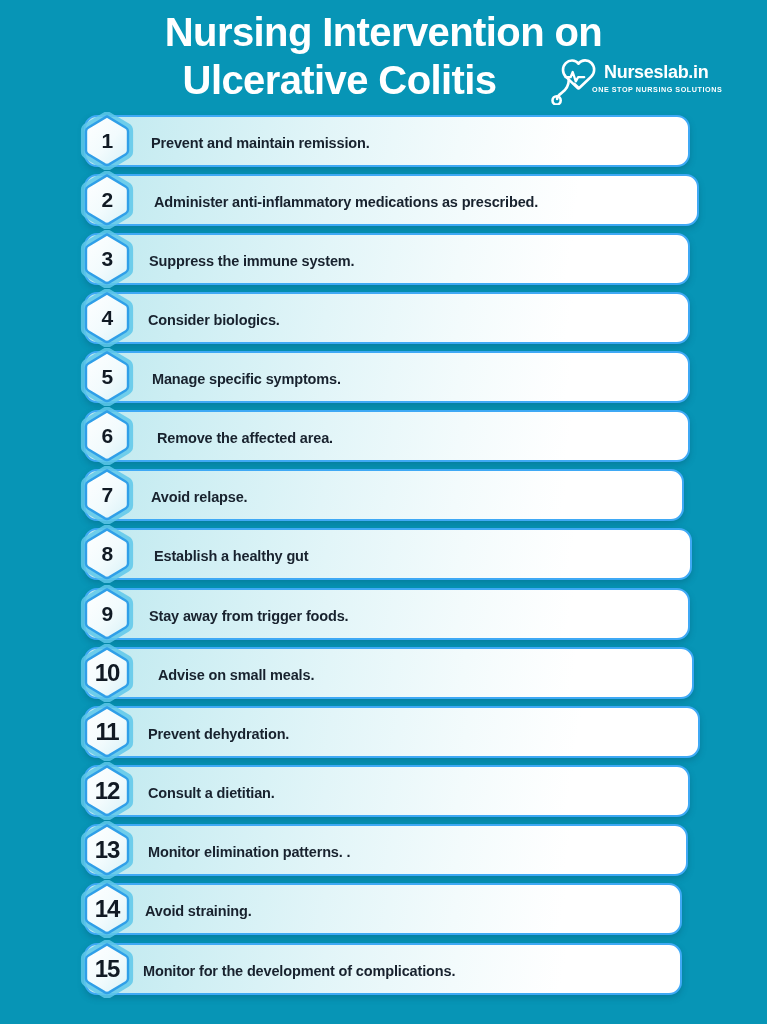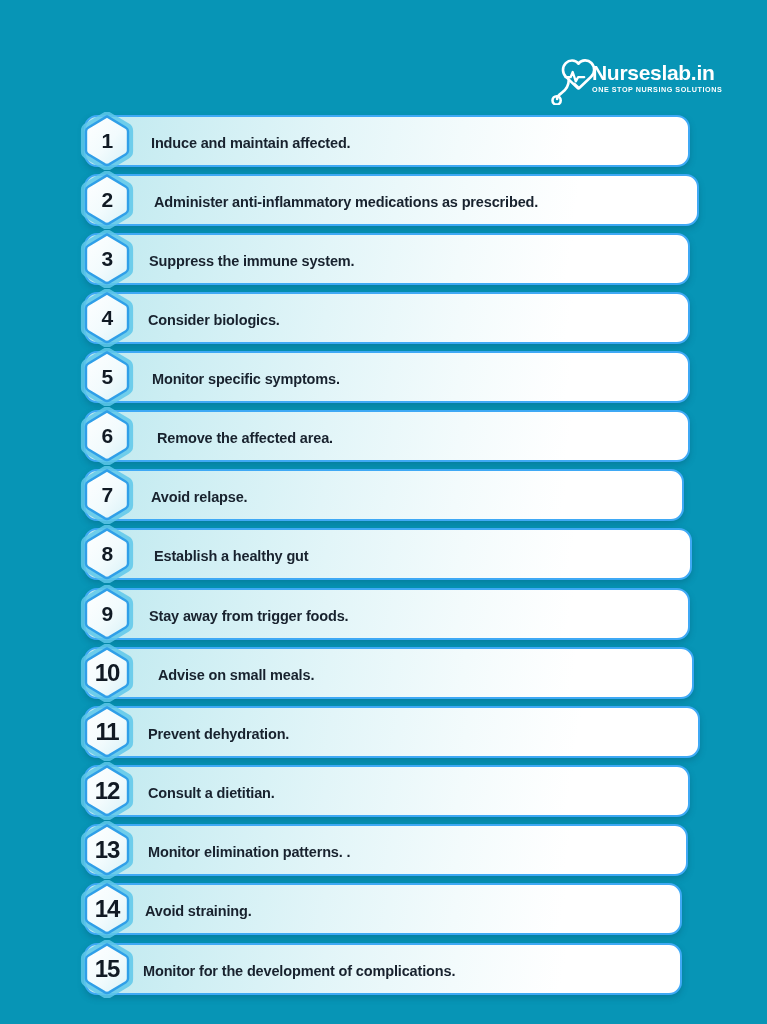--- a/index.html
+++ b/index.html
@@ -72,23 +72,24 @@
     position: absolute;
     left: 44px;
     top: 4px;
     width: 132px;
   }
   .logo-name {
     display: block;
     color: #ffffff;
     font-family: "Liberation Sans", sans-serif;
     font-weight: bold;
-    font-size: 21px;
+    font-size: 18px;
     line-height: 23px;
     letter-spacing: -0.3px;
+    padding-left: 12px;
   }
   .logo-tagline {
     display: block;
     color: #ffffff;
     font-family: "Liberation Sans", sans-serif;
     font-weight: bold;
     font-size: 7.2px;
     line-height: 10px;
     letter-spacing: 0.55px;
     margin-top: 1px;
@@ -170,20 +171,24 @@
     box-sizing: border-box;
   }
   .hex-num.two-digit { font-size: 24px; letter-spacing: -1.1px; }
 </style>
 </head>
 <body>
 
 <div id="poster">
 
   <div class="header">
+    <div class="title-block">
+      <span class="title-line l1">Nursing Intervention on</span>
+      <span class="title-line l2">Ulcerative Colitis</span>
+    </div>
 
     <div class="logo">
       <span class="logo-mark">
         <svg viewBox="0 0 52 48" xmlns="http://www.w3.org/2000/svg">
           <path d="M30.5 6.5c3.4-4 9.3-4.2 12.9-0.5 3.8 3.9 3.6 10.1-0.3 13.8l-12.1 11.5-4.6-4.4" fill="none" stroke="#ffffff" stroke-width="2.6" stroke-linecap="round" stroke-linejoin="round"></path>
           <path d="M30.6 6.6c-3.4-3.9-9.2-4.1-12.8-0.4-3.8 3.9-3.7 10 0.2 13.7l12 11.5" fill="none" stroke="#ffffff" stroke-width="2.6" stroke-linecap="round" stroke-linejoin="round"></path>
           <path d="M17.5 20.2h5.1l2.1-5.2 3.1 9.4 2.3-4.2h6.1" fill="none" stroke="#ffffff" stroke-width="2.3" stroke-linecap="round" stroke-linejoin="round"></path>
           <path d="M20.8 22.5c0 6.6-3.1 10.6-7.1 13.4-3.1 2.2-4.6 4-4.6 6.1" fill="none" stroke="#ffffff" stroke-width="2.6" stroke-linecap="round"></path>
           <circle cx="8.6" cy="43.4" r="4.1" fill="none" stroke="#ffffff" stroke-width="2.6"></circle>
         </svg>
@@ -191,21 +196,21 @@
       <span class="logo-text-wrap">
         <span class="logo-name">Nurseslab.in</span>
         <span class="logo-tagline">ONE STOP NURSING SOLUTIONS</span>
       </span>
     </div>
   </div>
 
   <div class="list" id="list-container">
       <div class="row" style="top: 3px; width: 767px;">
         <div class="bar" style="width: 606px;">
-          <div class="bar-text" style="left: 65px;">Induce and maintain affected.</div>
+          <div class="bar-text" style="left: 65px;">Prevent and maintain remission.</div>
         </div>
         <div class="hex">
           <svg viewBox="0 0 54 58" xmlns="http://www.w3.org/2000/svg">
             <defs>
               <linearGradient id="hexg" x1="0" y1="0" x2="1" y2="1">
                 <stop offset="0%" stop-color="#ffffff"></stop>
                 <stop offset="55%" stop-color="#f2fbfd"></stop>
                 <stop offset="100%" stop-color="#d8f1f7"></stop>
               </linearGradient>
             </defs>
@@ -267,21 +272,21 @@
               </linearGradient>
             </defs>
             <path d="M27 2.6 L47.2 14.6 Q49.6 16 49.6 18.8 L49.6 39.2 Q49.6 42 47.2 43.4 L29.4 54.2 Q27 55.6 24.6 54.2 L6.8 43.4 Q4.4 42 4.4 39.2 L4.4 18.8 Q4.4 16 6.8 14.6 Z" fill="none" stroke="#5ec8ea" stroke-width="7" stroke-linejoin="round" opacity="0.85"></path>
             <path d="M27 4.4 L45.9 15.8 Q48 17 48 19.4 L48 38.6 Q48 41 45.9 42.2 L29.1 52.4 Q27 53.6 24.9 52.4 L8.1 42.2 Q6 41 6 38.6 L6 19.4 Q6 17 8.1 15.8 Z" fill="url(#hexg)" stroke="#2f9fe8" stroke-width="2.4" stroke-linejoin="round"></path>
           </svg>
           <div class="hex-num">4</div>
         </div>
       </div>
       <div class="row" style="top: 239px; width: 767px;">
         <div class="bar" style="width: 606px;">
-          <div class="bar-text" style="left: 66px;">Monitor specific symptoms.</div>
+          <div class="bar-text" style="left: 66px;">Manage specific symptoms.</div>
         </div>
         <div class="hex">
           <svg viewBox="0 0 54 58" xmlns="http://www.w3.org/2000/svg">
             <defs>
               <linearGradient id="hexg" x1="0" y1="0" x2="1" y2="1">
                 <stop offset="0%" stop-color="#ffffff"></stop>
                 <stop offset="55%" stop-color="#f2fbfd"></stop>
                 <stop offset="100%" stop-color="#d8f1f7"></stop>
               </linearGradient>
             </defs>

